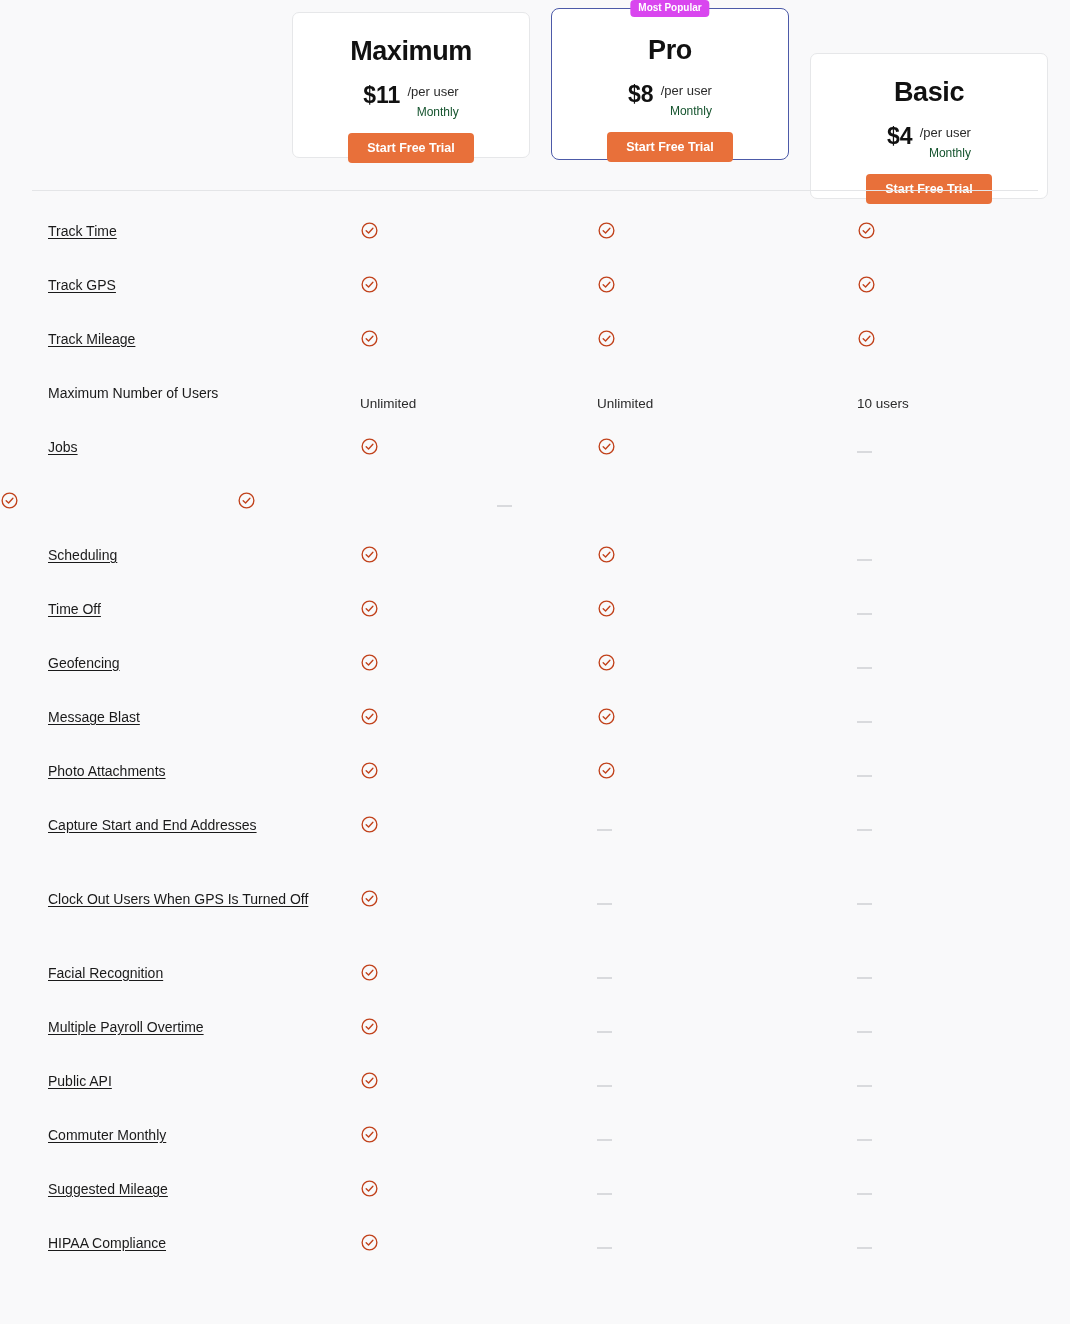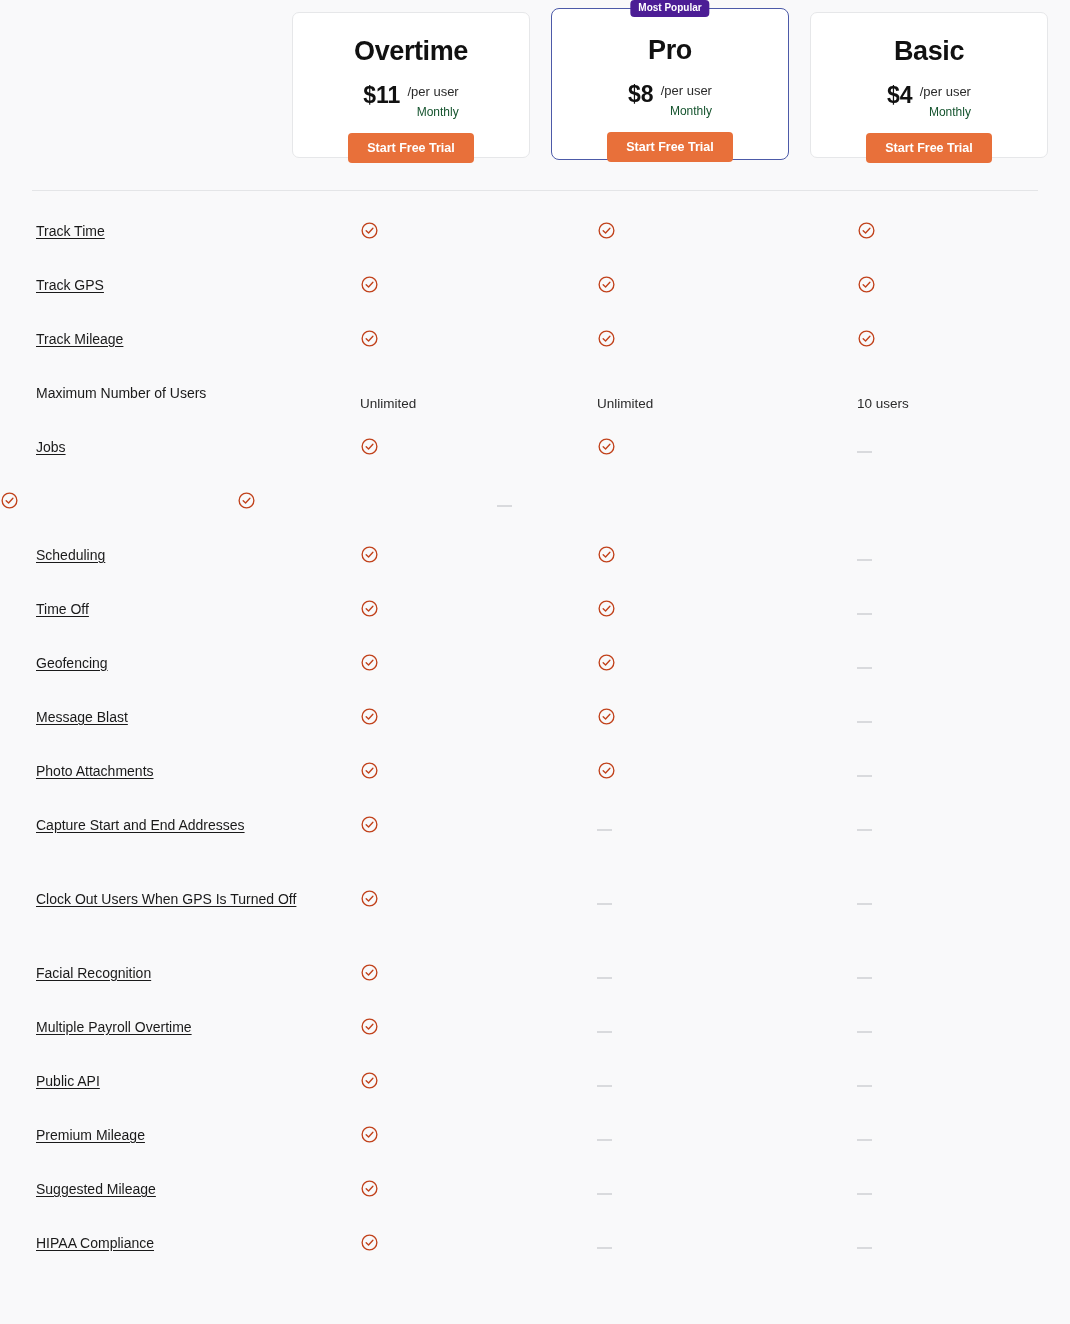--- a/index.html
+++ b/index.html
@@ -43,28 +43,28 @@
     text-align: center;
   }
   .plan-card.premium { left: 292px; }
   .plan-card.pro {
     left: 551px;
     top: 8px;
     height: 152px;
     border: 1.6px solid #4c5aa8;
     border-radius: 8px;
   }
-  .plan-card.basic { left: 810px; }
+  .plan-card.basic { left: 810px; margin-top: 41px; }
 
   .badge-popular {
     position: absolute;
     top: -9px;
     left: 50%;
     transform: translateX(-50%);
-    background: #4c1d95;
+    background: #d946ef;
     color: #ffffff;
     font-size: 10px;
     font-weight: bold;
     letter-spacing: 0px;
     padding: 3px 8px 4px 8px;
     border-radius: 4px;
     line-height: 1;
     white-space: nowrap;
   }
 
@@ -142,21 +142,21 @@
 
   .row {
     position: relative;
     display: flex;
     align-items: flex-start;
     height: 54px;
   }
 
   .cell-label {
     width: 360px;
-    padding-left: 36px;
+    padding-left: 48px;
     box-sizing: border-box;
     font-size: 14px;
     line-height: 21px;
     color: #1a1a1a;
     padding-top: 15px;
   }
   .cell-label .lbl {
     text-decoration: underline;
     text-underline-offset: 2px;
     cursor: pointer;
@@ -199,21 +199,21 @@
   }
 </style>
 </head>
 <body>
 
 <div class="page">
 
   <div class="plans">
 
     <div class="plan-card premium">
-      <div class="plan-name">Overtime</div>
+      <div class="plan-name">Maximum</div>
       <div class="price-row">
         <span class="price-amount">$11</span>
         <span class="price-meta">
           <span class="price-per">/per user</span><br>
           <span class="price-period">Monthly</span>
         </span>
       </div>
       <button class="trial-btn">Start Free Trial</button>
     </div>
 
@@ -420,21 +420,21 @@
       <div class="row">
         <div class="cell-label"><span class="lbl">Public API</span></div>
         <div class="cell-val c1"><span class="check"><svg viewBox="0 0 24 24" width="19" height="19" fill="none" stroke="#c1411a" stroke-width="1.7" stroke-linecap="round" stroke-linejoin="round">
               <circle cx="12" cy="12" r="9.3"></circle>
               <polyline points="7.8,12.3 10.8,15.2 16.3,9.2"></polyline>
             </svg></span></div>
         <div class="cell-val c2"><span class="dash"></span></div>
         <div class="cell-val c3"><span class="dash"></span></div>
       </div>
       <div class="row">
-        <div class="cell-label"><span class="lbl">Premium Mileage</span></div>
+        <div class="cell-label"><span class="lbl">Commuter Monthly</span></div>
         <div class="cell-val c1"><span class="check"><svg viewBox="0 0 24 24" width="19" height="19" fill="none" stroke="#c1411a" stroke-width="1.7" stroke-linecap="round" stroke-linejoin="round">
               <circle cx="12" cy="12" r="9.3"></circle>
               <polyline points="7.8,12.3 10.8,15.2 16.3,9.2"></polyline>
             </svg></span></div>
         <div class="cell-val c2"><span class="dash"></span></div>
         <div class="cell-val c3"><span class="dash"></span></div>
       </div>
       <div class="row">
         <div class="cell-label"><span class="lbl">Suggested Mileage</span></div>
         <div class="cell-val c1"><span class="check"><svg viewBox="0 0 24 24" width="19" height="19" fill="none" stroke="#c1411a" stroke-width="1.7" stroke-linecap="round" stroke-linejoin="round">

